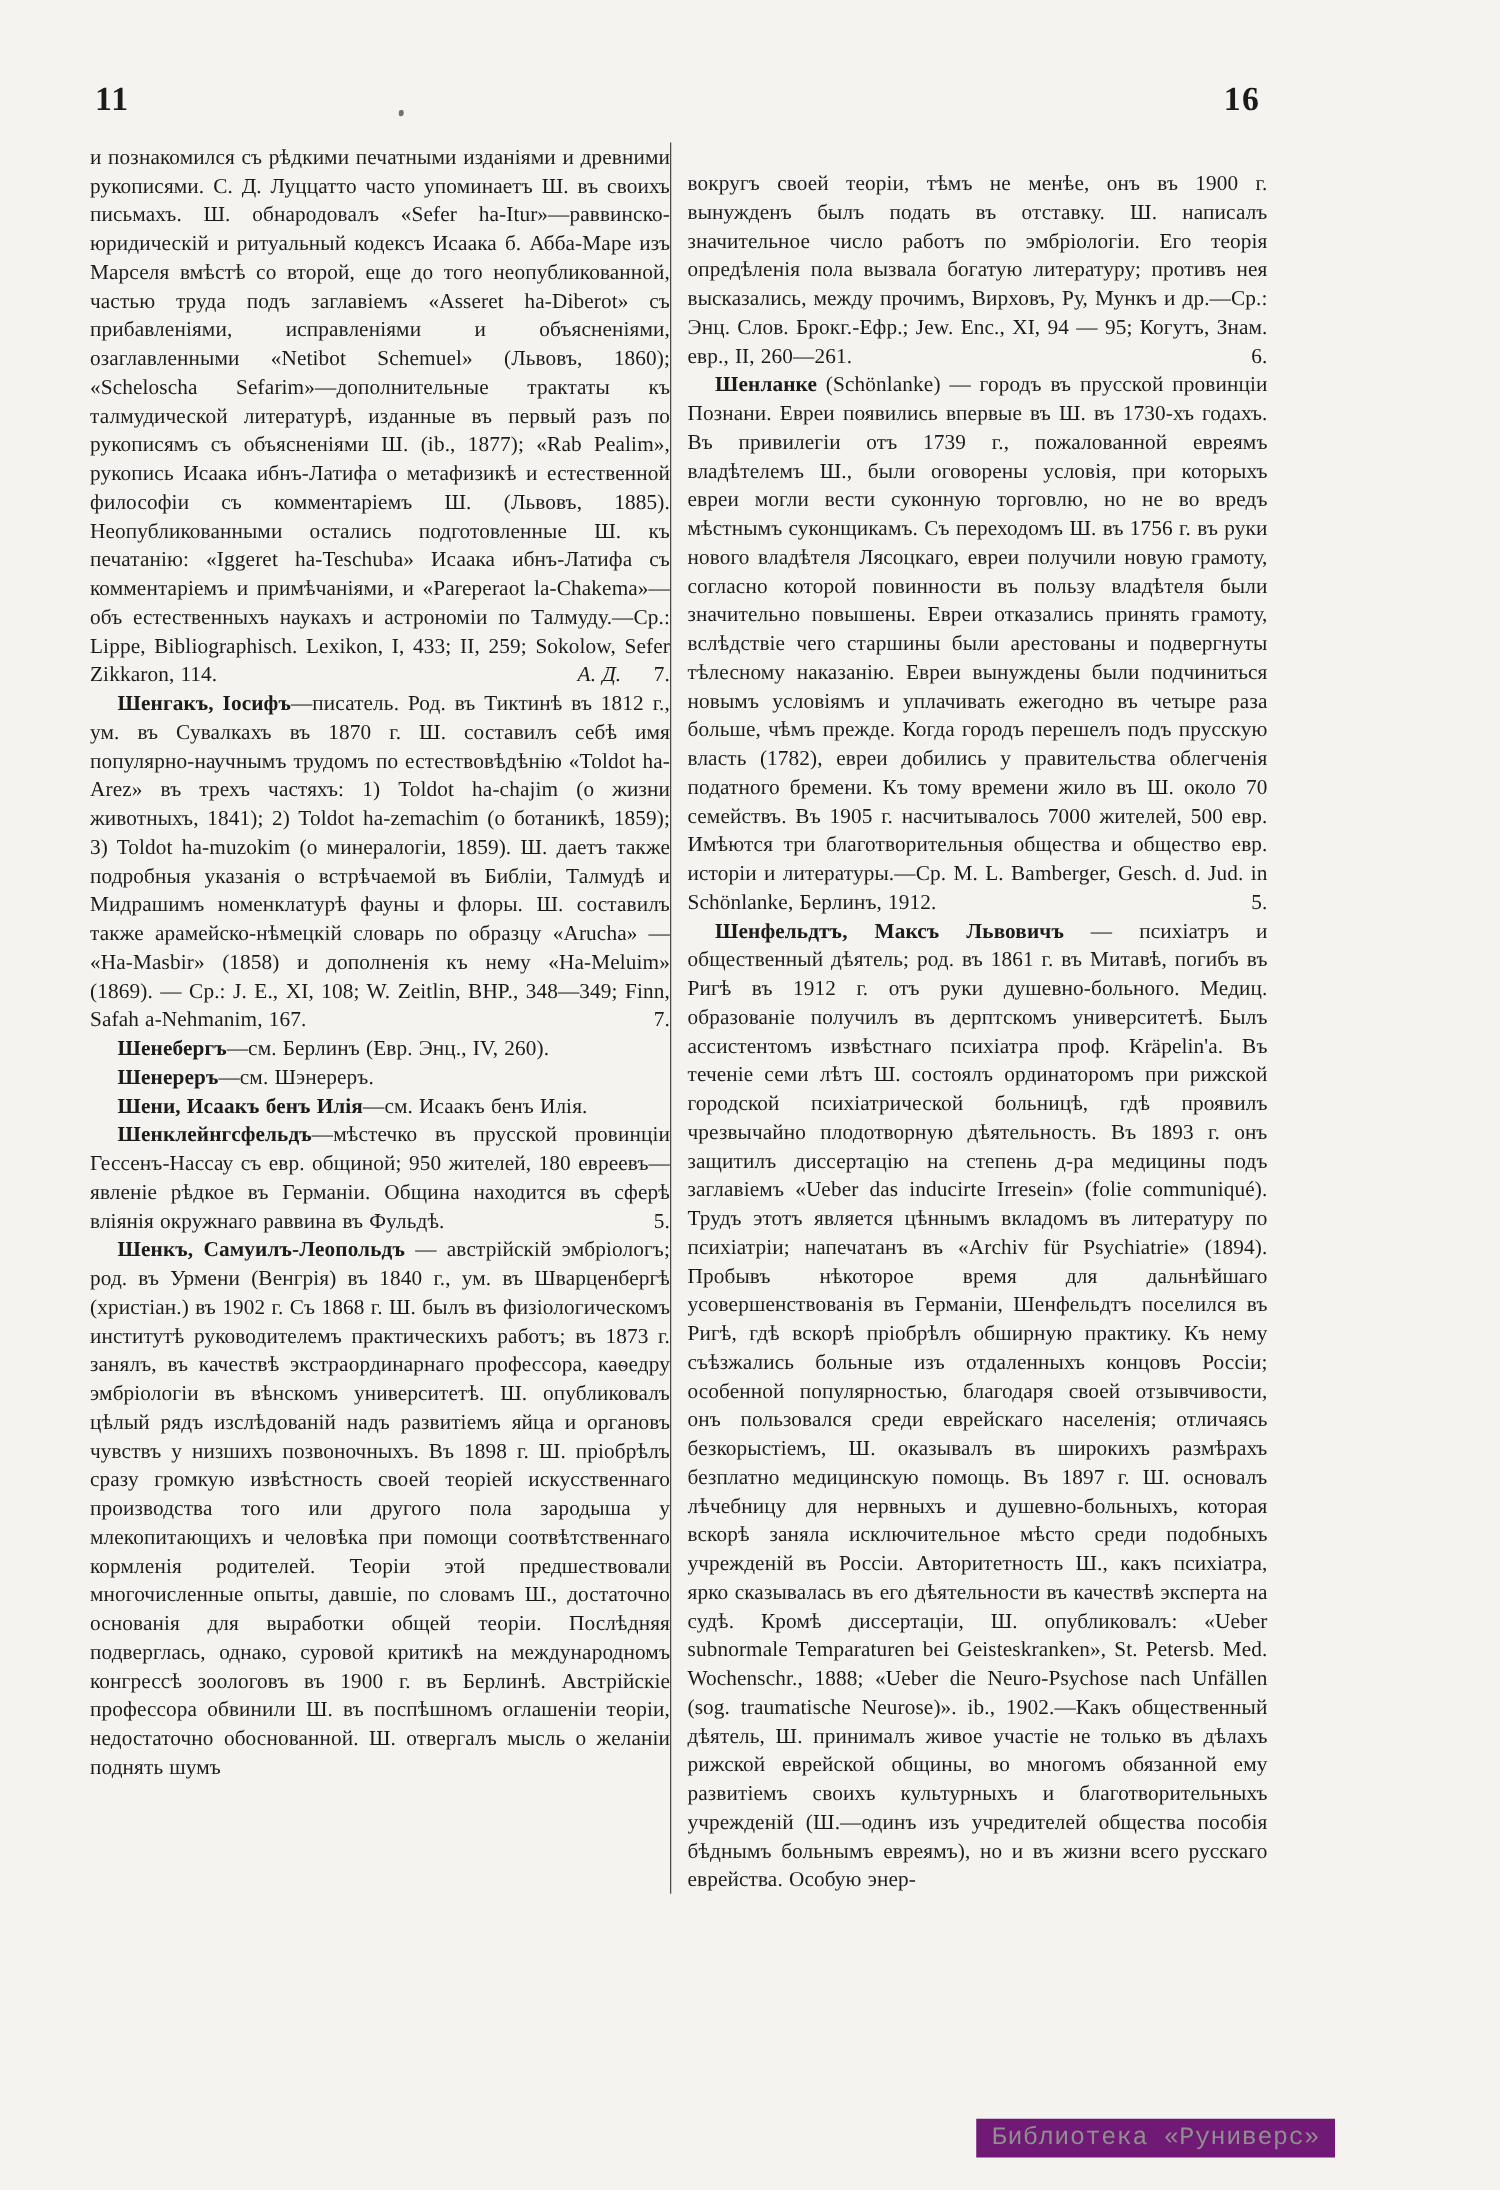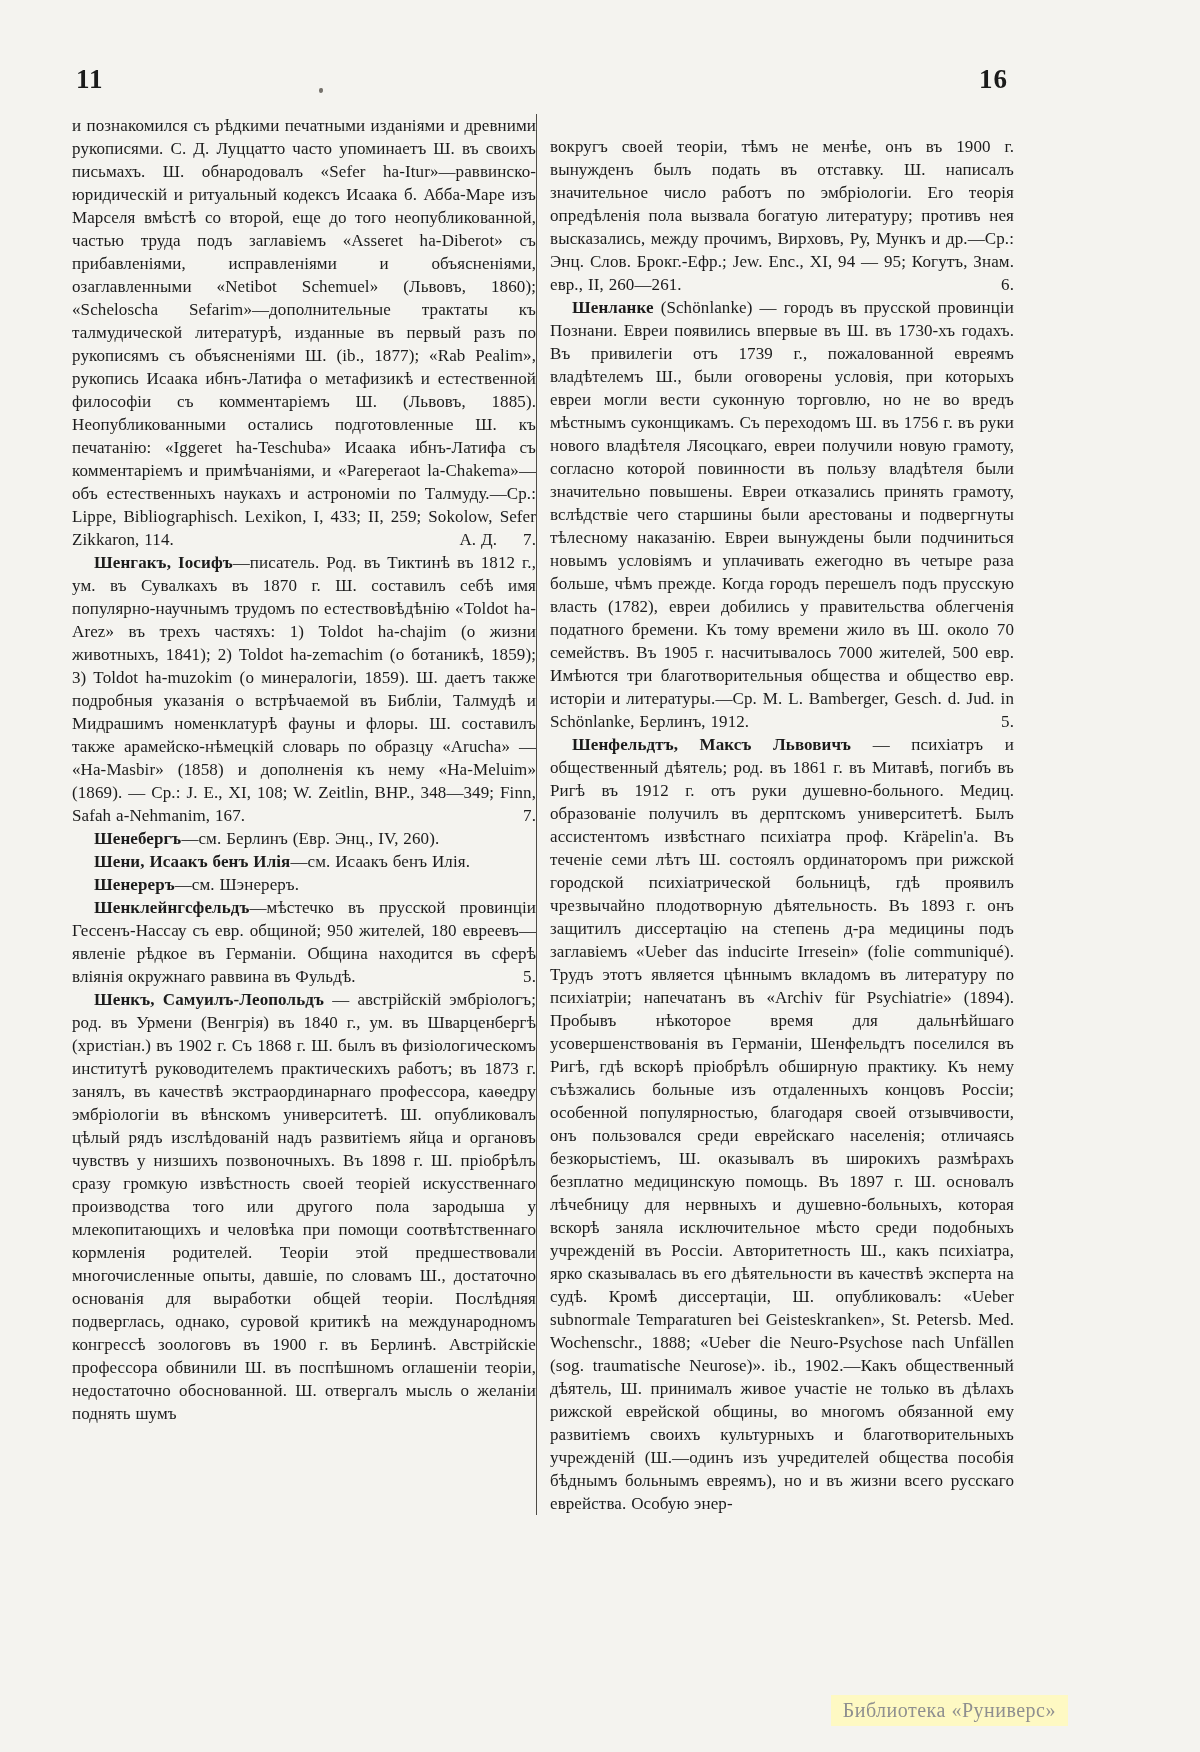--- a/index.html
+++ b/index.html
@@ -72,52 +72,53 @@
   }
   p.para { text-indent: 22px; }
   p.para.noindent { text-indent: 0; }
   .lead { font-weight: bold; }
   .sig {
     float: right;
     padding-left: 14px;
     white-space: pre;
   }
   .sig .sig-author {
+    font-style: italic;
     padding-right: 26px;
     margin-top: 36px;
   }
   .watermark {
     position: absolute;
     right: 132px;
     bottom: 26px;
-    background: #fef9c3;
+    background: #701a75;
     color: #8f8f8f;
-    font-family: Liberation Serif, serif;
+    font-family: Liberation Mono, monospace;
     font-size: 20px;
     letter-spacing: 0.5px;
     padding: 4px 12px;
   }
 </style>
 </head>
 <body>
 
 <div class="page">
   <div class="page-header">
     <span class="pagenum left">11</span>
     <span class="pagenum right">16</span>
     <span class="dust-speck"></span>
   </div>
 
   <div class="columns">
     <div class="column left" id="col-left">
         <p class="para noindent">и познакомился съ рѣдкими печатными изданіями и древними рукописями. С. Д. Луццатто часто упоминаетъ Ш. въ своихъ письмахъ. Ш. обнародовалъ «Sefer ha-Itur»—раввинско-юридическій и ритуальный кодексъ Исаака б. Абба-Маре изъ Марселя вмѣстѣ со второй, еще до того неопубликованной, частью труда подъ заглавіемъ «Asseret ha-Diberot» съ прибавленіями, исправленіями и объясненіями, озаглавленными «Netibot Schemuel» (Львовъ, 1860); «Scheloscha Sefarim»—дополнительные трактаты къ талмудической литературѣ, изданные въ первый разъ по рукописямъ съ объясненіями Ш. (ib., 1877); «Rab Pealim», рукопись Исаака ибнъ-Латифа о метафизикѣ и естественной философіи съ комментаріемъ Ш. (Львовъ, 1885). Неопубликованными остались подготовленные Ш. къ печатанію: «Iggeret ha-Teschuba» Исаака ибнъ-Латифа съ комментаріемъ и примѣчаніями, и «Pareperaot la-Chakema»—объ естественныхъ наукахъ и астрономіи по Талмуду.—Ср.: Lippe, Bibliographisch. Lexikon, I, 433; II, 259; Sokolow, Sefer Zikkaron, 114.<span class="sig"><span class="sig-author">А. Д.</span>7.</span></p>
         <p class="para"><span class="lead">Шенгакъ, Іосифъ</span>—писатель. Род. въ Тиктинѣ въ 1812 г., ум. въ Сувалкахъ въ 1870 г. Ш. составилъ себѣ имя популярно-научнымъ трудомъ по естествовѣдѣнію «Toldot ha-Arez» въ трехъ частяхъ: 1) Toldot ha-chajim (о жизни животныхъ, 1841); 2) Toldot ha-zemachim (о ботаникѣ, 1859); 3) Toldot ha-muzokim (о минералогіи, 1859). Ш. даетъ также подробныя указанія о встрѣчаемой въ Библіи, Талмудѣ и Мидрашимъ номенклатурѣ фауны и флоры. Ш. составилъ также арамейско-нѣмецкій словарь по образцу «Arucha» — «Ha-Masbir» (1858) и дополненія къ нему «Ha-Meluim» (1869). — Ср.: J. E., XI, 108; W. Zeitlin, BHP., 348—349; Finn, Safah a-Nehmanim, 167.<span class="sig">7.</span></p>
         <p class="para"><span class="lead">Шенебергъ</span>—см. Берлинъ (Евр. Энц., IV, 260).</p>
+        <p class="para"><span class="lead">Шенереръ</span>—см. Шэнереръ.</p>
         <p class="para"><span class="lead">Шени, Исаакъ бенъ Илія</span>—см. Исаакъ бенъ Илія.</p>
-        <p class="para"><span class="lead">Шенереръ</span>—см. Шэнереръ.</p>
         <p class="para"><span class="lead">Шенклейнгсфельдъ</span>—мѣстечко въ прусской провинціи Гессенъ-Нассау съ евр. общиной; 950 жителей, 180 евреевъ—явленіе рѣдкое въ Германіи. Община находится въ сферѣ вліянія окружнаго раввина въ Фульдѣ.<span class="sig">5.</span></p>
         <p class="para"><span class="lead">Шенкъ, Самуилъ-Леопольдъ</span> — австрійскій эмбріологъ; род. въ Урмени (Венгрія) въ 1840 г., ум. въ Шварценбергѣ (христіан.) въ 1902 г. Съ 1868 г. Ш. былъ въ физіологическомъ институтѣ руководителемъ практическихъ работъ; въ 1873 г. занялъ, въ качествѣ экстраординарнаго профессора, каѳедру эмбріологіи въ вѣнскомъ университетѣ. Ш. опубликовалъ цѣлый рядъ изслѣдованій надъ развитіемъ яйца и органовъ чувствъ у низшихъ позвоночныхъ. Въ 1898 г. Ш. пріобрѣлъ сразу громкую извѣстность своей теоріей искусственнаго производства того или другого пола зародыша у млекопитающихъ и человѣка при помощи соотвѣтственнаго кормленія родителей. Теоріи этой предшествовали многочисленные опыты, давшіе, по словамъ Ш., достаточно основанія для выработки общей теоріи. Послѣдняя подверглась, однако, суровой критикѣ на международномъ конгрессѣ зоологовъ въ 1900 г. въ Берлинѣ. Австрійскіе профессора обвинили Ш. въ поспѣшномъ оглашеніи теоріи, недостаточно обоснованной. Ш. отвергалъ мысль о желаніи поднять шумъ</p>
       </div>
     <div class="col-divider"></div>
     <div class="column right" id="col-right">
         <p class="para noindent">вокругъ своей теоріи, тѣмъ не менѣе, онъ въ 1900 г. вынужденъ былъ подать въ отставку. Ш. написалъ значительное число работъ по эмбріологіи. Его теорія опредѣленія пола вызвала богатую литературу; противъ нея высказались, между прочимъ, Вирховъ, Ру, Мункъ и др.—Ср.: Энц. Слов. Брокг.-Ефр.; Jew. Enc., XI, 94 — 95; Когутъ, Знам. евр., II, 260—261.<span class="sig">6.</span></p>
         <p class="para"><span class="lead">Шенланке</span> (Schönlanke) — городъ въ прусской провинціи Познани. Евреи появились впервые въ Ш. въ 1730-хъ годахъ. Въ привилегіи отъ 1739 г., пожалованной евреямъ владѣтелемъ Ш., были оговорены условія, при которыхъ евреи могли вести суконную торговлю, но не во вредъ мѣстнымъ суконщикамъ. Съ переходомъ Ш. въ 1756 г. въ руки нового владѣтеля Лясоцкаго, евреи получили новую грамоту, согласно которой повинности въ пользу владѣтеля были значительно повышены. Евреи отказались принять грамоту, вслѣдствіе чего старшины были арестованы и подвергнуты тѣлесному наказанію. Евреи вынуждены были подчиниться новымъ условіямъ и уплачивать ежегодно въ четыре раза больше, чѣмъ прежде. Когда городъ перешелъ подъ прусскую власть (1782), евреи добились у правительства облегченія податного бремени. Къ тому времени жило въ Ш. около 70 семействъ. Въ 1905 г. насчитывалось 7000 жителей, 500 евр. Имѣются три благотворительныя общества и общество евр. исторіи и литературы.—Ср. M. L. Bamberger, Gesch. d. Jud. in Schönlanke, Берлинъ, 1912.<span class="sig">5.</span></p>
         <p class="para"><span class="lead">Шенфельдтъ, Максъ Львовичъ</span> — психіатръ и общественный дѣятель; род. въ 1861 г. въ Митавѣ, погибъ въ Ригѣ въ 1912 г. отъ руки душевно-больного. Медиц. образованіе получилъ въ дерптскомъ университетѣ. Былъ ассистентомъ извѣстнаго психіатра проф. Kräpelin'a. Въ теченіе семи лѣтъ Ш. состоялъ ординаторомъ при рижской городской психіатрической больницѣ, гдѣ проявилъ чрезвычайно плодотворную дѣятельность. Въ 1893 г. онъ защитилъ диссертацію на степень д-ра медицины подъ заглавіемъ «Ueber das inducirte Irresein» (folie communiqué). Трудъ этотъ является цѣннымъ вкладомъ въ литературу по психіатріи; напечатанъ въ «Archiv für Psychiatrie» (1894). Пробывъ нѣкоторое время для дальнѣйшаго усовершенствованія въ Германіи, Шенфельдтъ поселился въ Ригѣ, гдѣ вскорѣ пріобрѣлъ обширную практику. Къ нему съѣзжались больные изъ отдаленныхъ концовъ Россіи; особенной популярностью, благодаря своей отзывчивости, онъ пользовался среди еврейскаго населенія; отличаясь безкорыстіемъ, Ш. оказывалъ въ широкихъ размѣрахъ безплатно медицинскую помощь. Въ 1897 г. Ш. основалъ лѣчебницу для нервныхъ и душевно-больныхъ, которая вскорѣ заняла исключительное мѣсто среди подобныхъ учрежденій въ Россіи. Авторитетность Ш., какъ психіатра, ярко сказывалась въ его дѣятельности въ качествѣ эксперта на судѣ. Кромѣ диссертаціи, Ш. опубликовалъ: «Ueber subnormale Temparaturen bei Geisteskranken», St. Petersb. Med. Wochenschr., 1888; «Ueber die Neuro-Psychose nach Unfällen (sog. traumatische Neurose)». ib., 1902.—Какъ общественный дѣятель, Ш. принималъ живое участіе не только въ дѣлахъ рижской еврейской общины, во многомъ обязанной ему развитіемъ своихъ культурныхъ и благотворительныхъ учрежденій (Ш.—одинъ изъ учредителей общества пособія бѣднымъ больнымъ евреямъ), но и въ жизни всего русскаго еврейства. Особую энер-</p>
       </div>
   </div>

